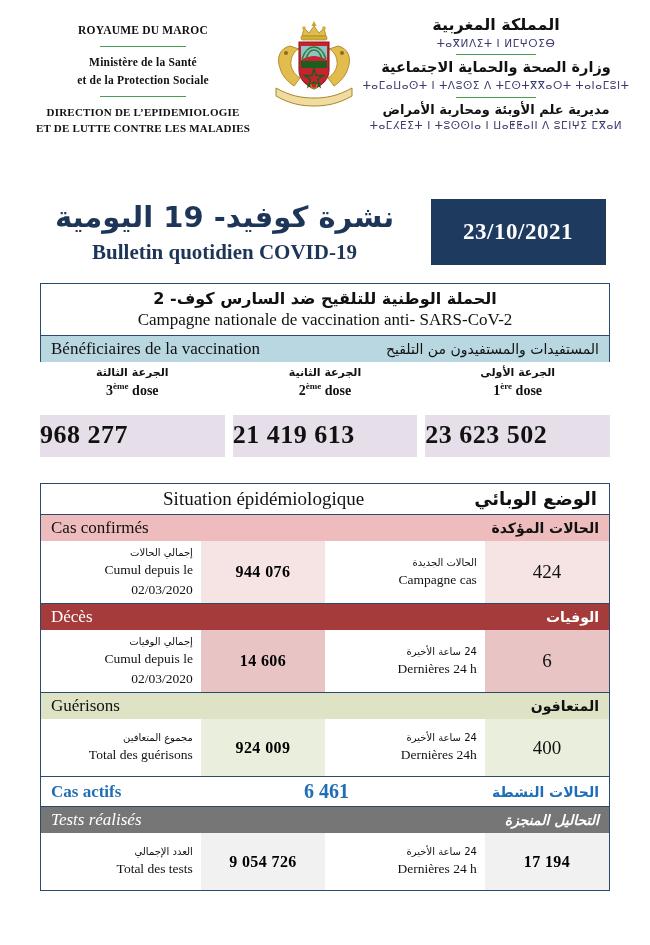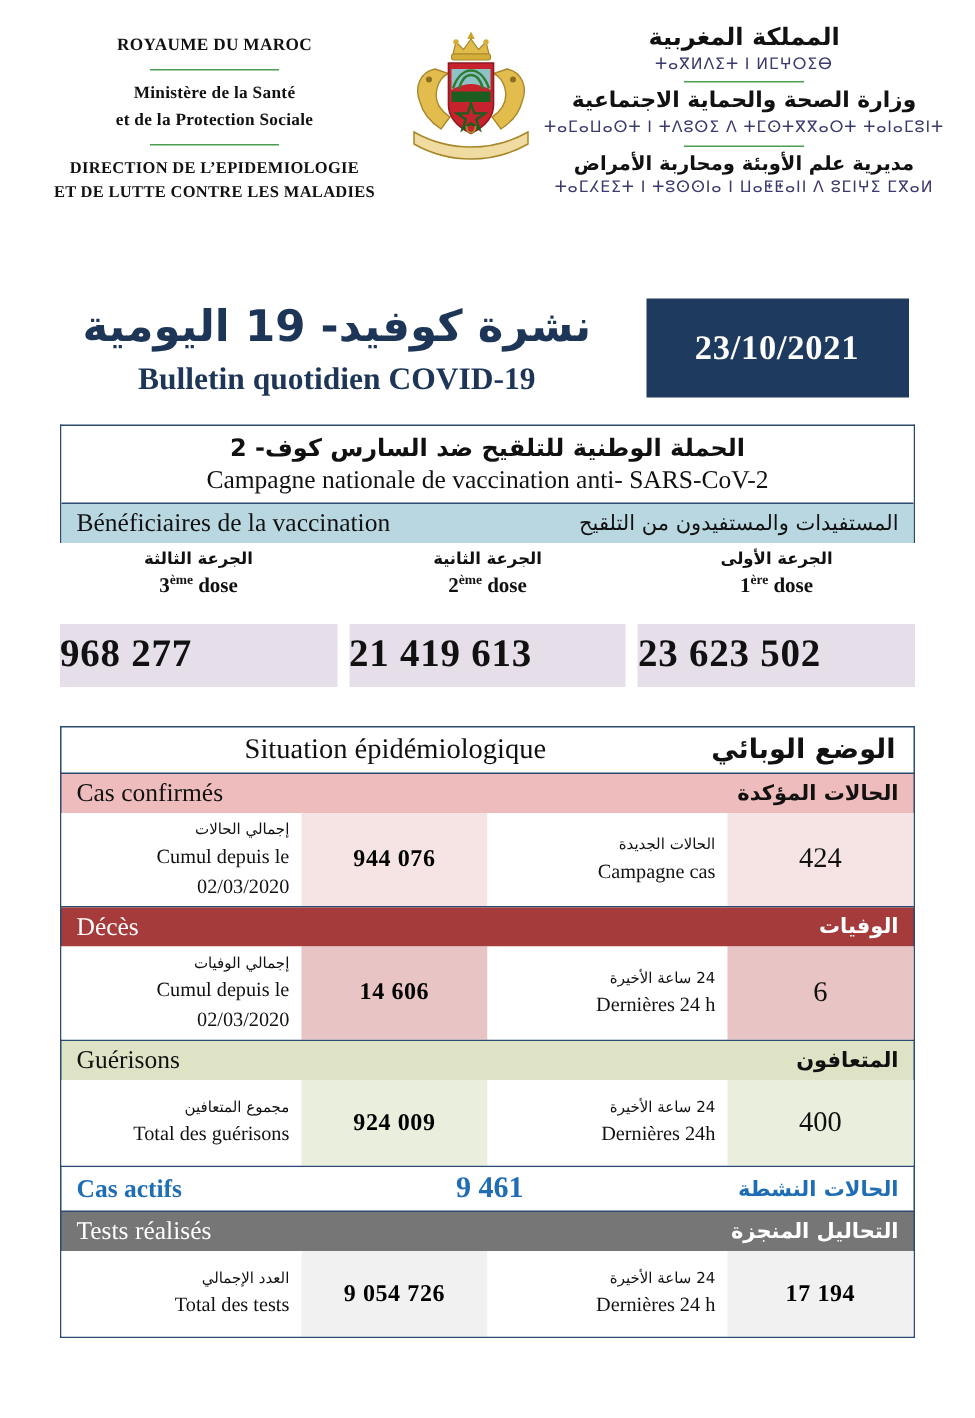--- a/index.html
+++ b/index.html
@@ -259,21 +259,21 @@
     direction: rtl;
     font-family: "DejaVu Sans", sans-serif;
     font-size: 14px;
     font-weight: 600;
     white-space: nowrap;
   }
 
   .sec-band.confirmed { background: #eebcbc; color: #111; }
   .sec-band.deaths    { background: #a53b3b; color: #ffffff; }
   .sec-band.recover   { background: #dde3c4; color: #111; }
-  .sec-band.tests     { background: #767676; color: #ffffff; }
+  .sec-band.tests     { background: #767676; color: #ffffff; font-style: italic; }
 
   .sec-row {
     display: flex;
     border-left: 1.6px solid #2b4a6f;
     border-right: 1.6px solid #2b4a6f;
     border-bottom: 1.6px solid #2b4a6f;
     min-height: 58px;
   }
   .cell {
     display: flex;
@@ -526,21 +526,21 @@
       <span class="ar-s">24 ساعة الأخيرة</span>
       <span class="fr-s">Dernières 24h</span>
     </div>
     <div class="cell val">
       <span class="num-plain">400</span>
     </div>
   </div>
 
   <div class="active-row">
     <span class="fr">Cas actifs</span>
-    <span class="val">9 461</span>
+    <span class="val">6 461</span>
     <span class="ar">الحالات النشطة</span>
   </div>
 
   <div class="sec-band tests">
     <span class="fr">Tests réalisés</span>
     <span class="ar">التحاليل المنجزة</span>
   </div>
   <div class="sec-row tests">
     <div class="cell lbl">
       <span class="ar-s">العدد الإجمالي</span>

